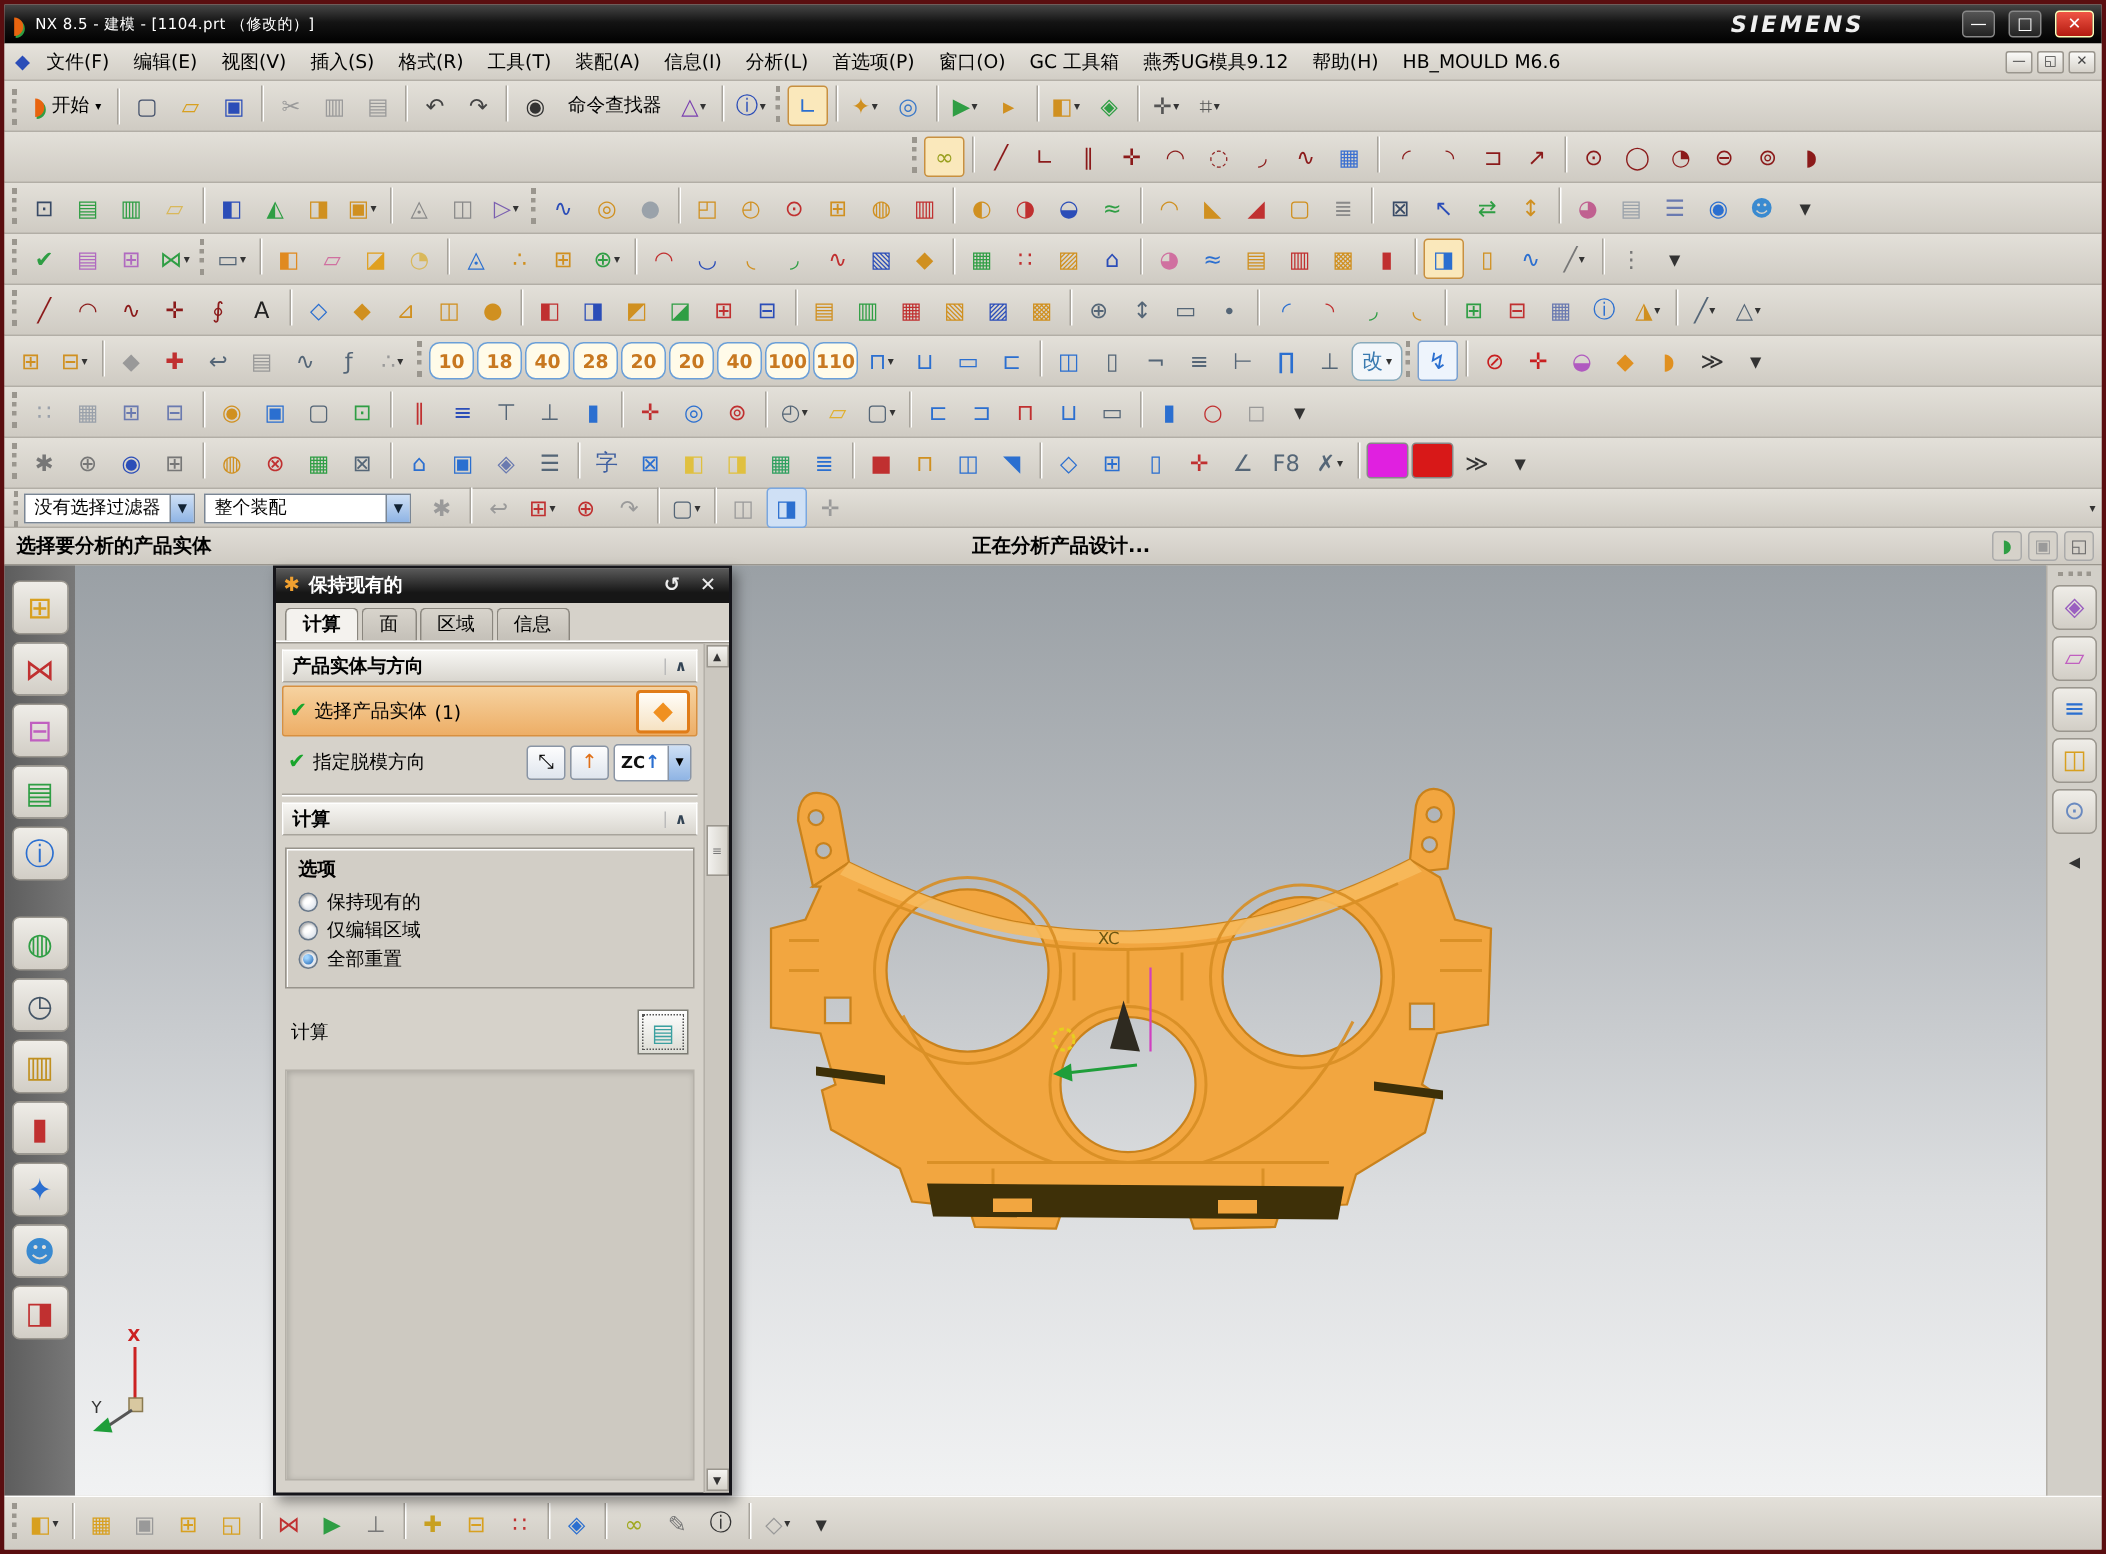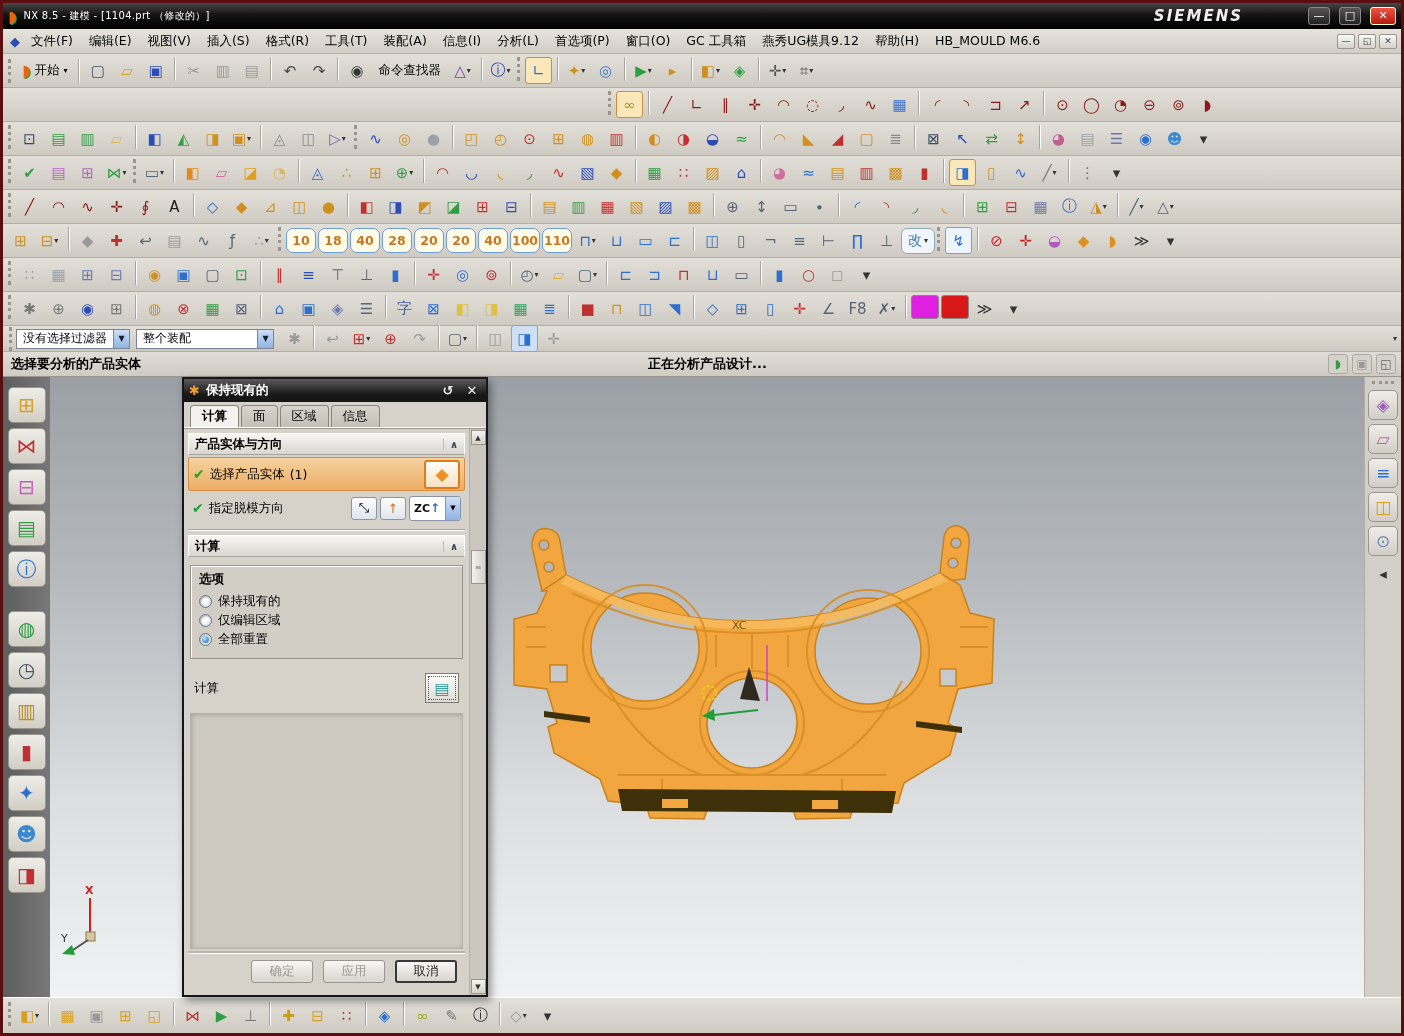--- a/index.html
+++ b/index.html
@@ -733,25 +733,20 @@
               </div>
             </div>
         </div>
         <div class="calc-row">
           <span>计算</span>
           <span class="calc-btn">
             <span>▤</span>
           </span>
         </div>
         <div class="dlg-empty"></div>
-        <div class="dlg-foot">
-          <span class="btn disabled">确定</span>
-          <span class="btn disabled">应用</span>
-          <span class="btn primary">取消</span>
-        </div>
       </div>
       <div class="dlg-scroll">
         <span class="sarr">▲</span>
         <span class="sthumb">≡</span>
         <span class="sfill"></span>
         <span class="sarr">▼</span>
       </div>
     </div>
   </div>
 

